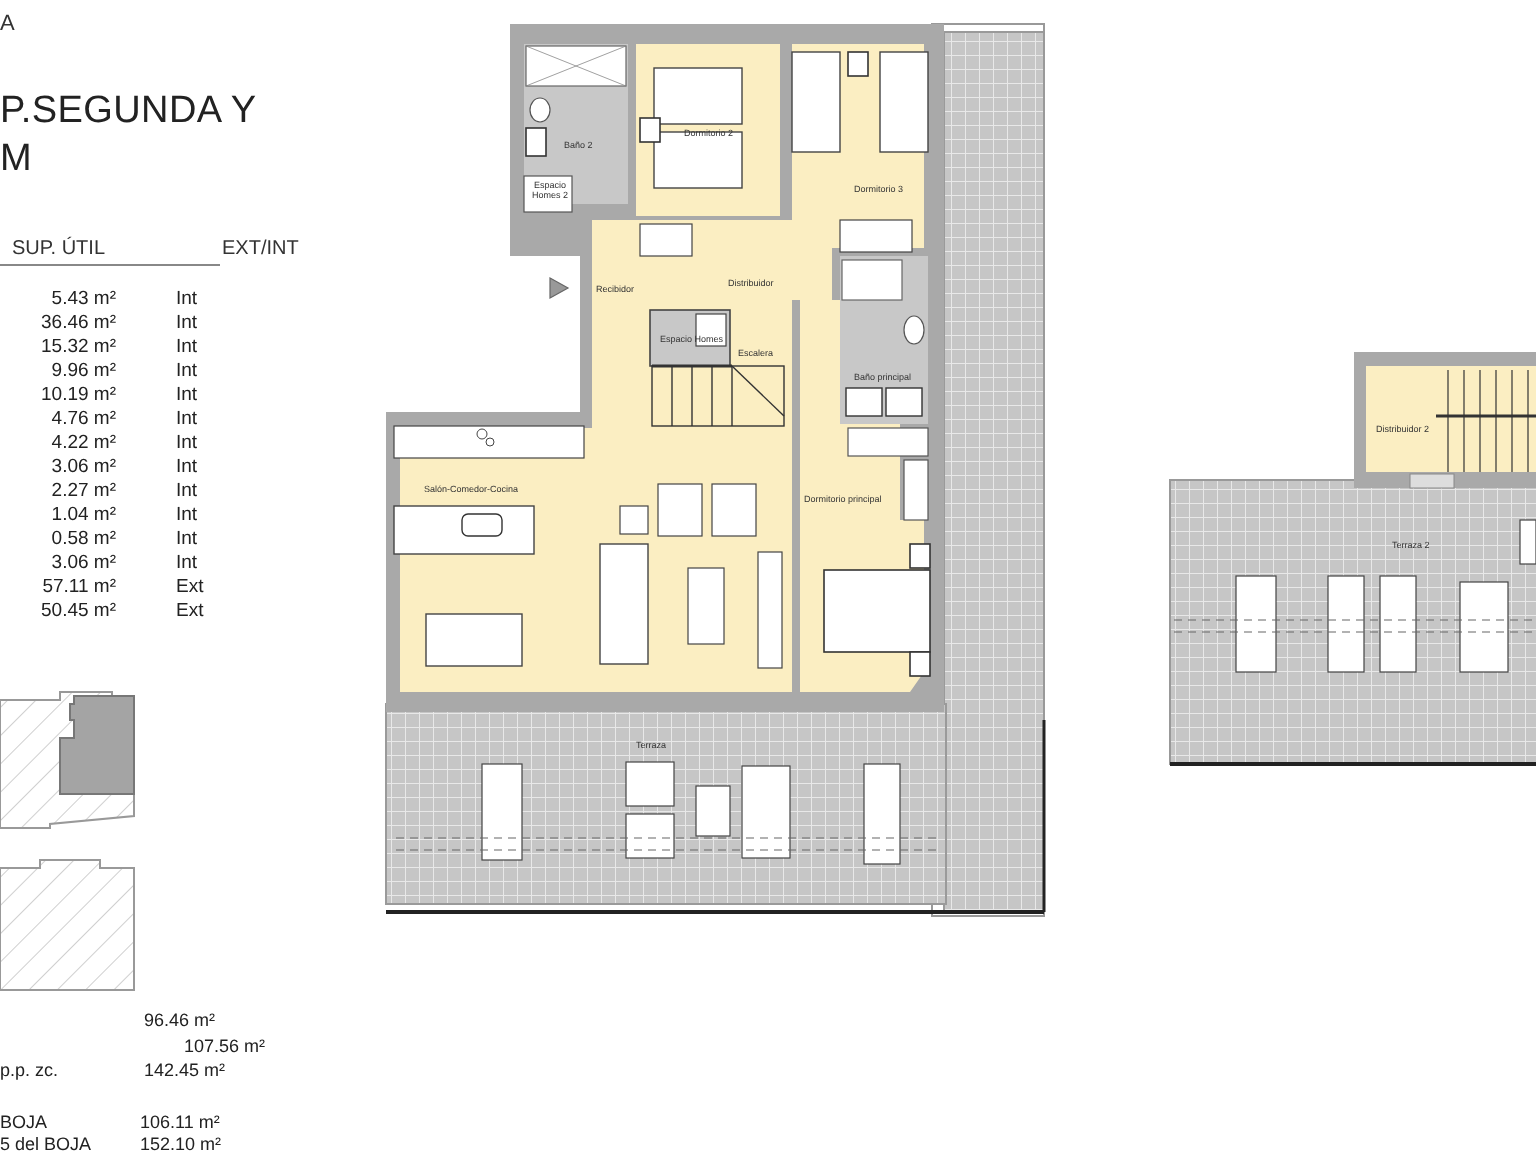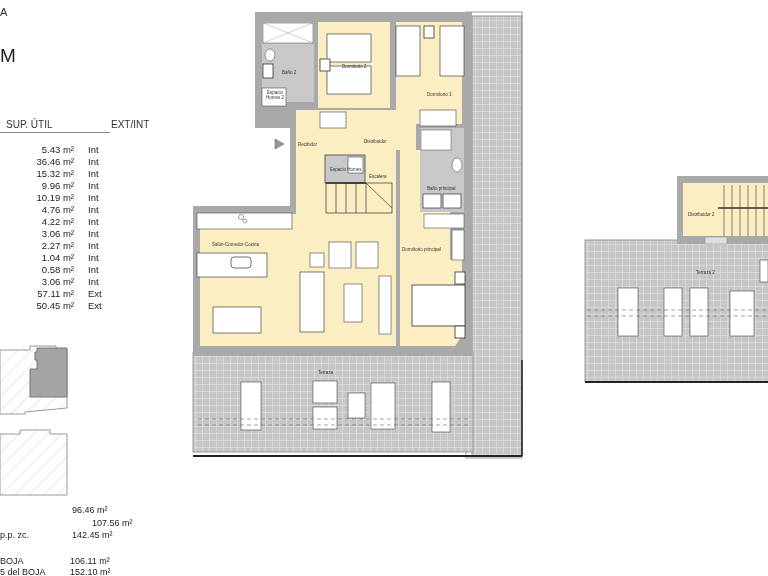--- a/index.html
+++ b/index.html
@@ -4,21 +4,21 @@
 <style>
   html,body{margin:0;padding:0;background:#ffffff;}
   body{width:768px;height:576px;position:relative;overflow:hidden;font-family:"Liberation Sans",sans-serif;color:#222;}
   .abs{position:absolute;}
   .hdr-small{left:0;top:6px;font-size:11px;color:#333;}
   .title{left:0;top:44px;font-size:19px;line-height:24px;color:#222;letter-spacing:0.2px;}
   .col-h{top:119px;font-size:10px;color:#333;}
   .rule{left:0;top:132px;width:110px;height:1px;background:#888;}
   .tbl{left:0;top:144px;width:110px;}
   .tbl .row{position:relative;height:12px;font-size:9.5px;line-height:12px;}
-  .tbl .area{position:absolute;right:36px;white-space:nowrap;}
+  .tbl .area{position:absolute;right:52px;white-space:nowrap;}
   .tbl .ei{position:absolute;left:88px;}
   .tot{font-size:9px;white-space:nowrap;}
   .plan-label{position:absolute;font-size:4.5px;color:#333;white-space:nowrap;}
   svg{position:absolute;left:0;top:0;}
 </style>
 </head>
 <body>
 
 <svg width="768" height="576" viewBox="0 0 768 576">
   <defs>
@@ -145,20 +145,21 @@
     <rect x="664" y="288" width="18" height="48"></rect>
     <rect x="690" y="288" width="18" height="48"></rect>
     <rect x="730" y="291" width="24" height="45"></rect>
     <rect x="760" y="260" width="8" height="22"></rect>
   </g>
   <path d="M587 310 L768 310 M587 316 L768 316" stroke="#666" stroke-width="0.6" stroke-dasharray="4 3"></path>
 </svg>
 
 <div class="abs hdr-small">A</div>
 <div class="abs title">
+  <div>P.SEGUNDA Y</div>
   <div>M</div>
 </div>
 <div class="abs col-h" style="left:6px;">SUP. ÚTIL</div>
 <div class="abs col-h" style="left:75px;padding-left:36px;">EXT/INT</div>
 <div class="abs rule"></div>
 
 <div class="abs tbl">
   <div class="row">
       <span class="area">5.43 m²</span>
       <span class="ei">Int</span>

